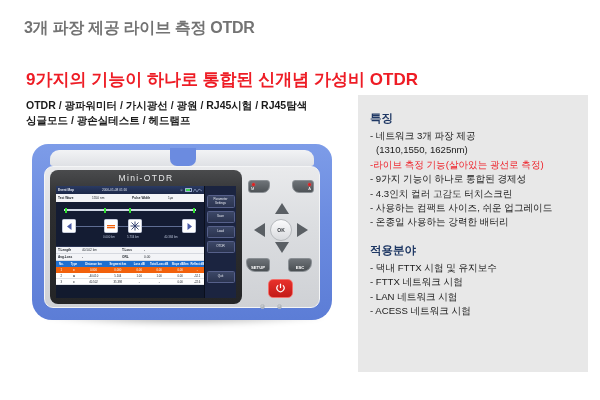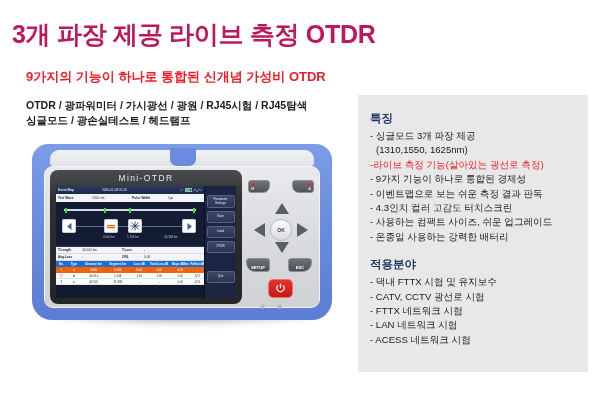--- a/index.html
+++ b/index.html
@@ -7,31 +7,31 @@
   body {
     font-family: "Liberation Sans", sans-serif;
     background: #ffffff;
     position: relative;
     overflow: hidden;
   }
 
   
   .title {
     position: absolute;
-    left: 12px; top: 18px;
-    font-size: 25px;
+    left: 24px; top: 18px;
+    font-size: 16px;
     font-weight: bold;
-    color: #be185d;
+    color: #737373;
     letter-spacing: -0.3px;
     white-space: nowrap;
   }
   .subtitle {
     position: absolute;
     left: 26px; top: 68px;
-    font-size: 13px;
+    font-size: 17px;
     font-weight: bold;
     color: #ee1c25;
     white-space: nowrap;
   }
   .specs {
     position: absolute;
     left: 26px; top: 98px;
     font-size: 10.5px;
     font-weight: bold;
     color: #1a1a1a;
@@ -537,33 +537,31 @@
 
   <div class="led-pair">
     <span class="led-dot"></span>
     <span class="led-dot"></span>
   </div>
 </div>
 
 <div class="panel">
   <h3>특징</h3>
   <ul>
-    <li>- 싱글모드 3개 파장 제공</li>
+    <li>- 네트워크 3개 파장 제공</li>
     <li class="indent">(1310,1550, 1625nm)</li>
     <li class="red">-라이브 측정 기능(살아있는 광선로 측정)</li>
     <li>- 9가지 기능이 하나로 통합된 경제성</li>
-    <li>- 이벤트맵으로 보는 쉬운 측정 결과 판독</li>
     <li>- 4.3인치 컬러 고감도 터치스크린</li>
     <li>- 사용하는 컴팩트 사이즈, 쉬운 업그레이드</li>
     <li>- 온종일 사용하는 강력한 배터리</li>
   </ul>
 
   <div class="gap"></div>
 
   <h3>적용분야</h3>
   <ul>
     <li>- 댁내 FTTX 시험 및 유지보수</li>
-    <li>- CATV, CCTV 광선로 시험</li>
     <li>- FTTX 네트워크 시험</li>
     <li>- LAN 네트워크 시험</li>
     <li>- ACESS 네트워크 시험</li>
   </ul>
 </div>
 
 </body></html>

